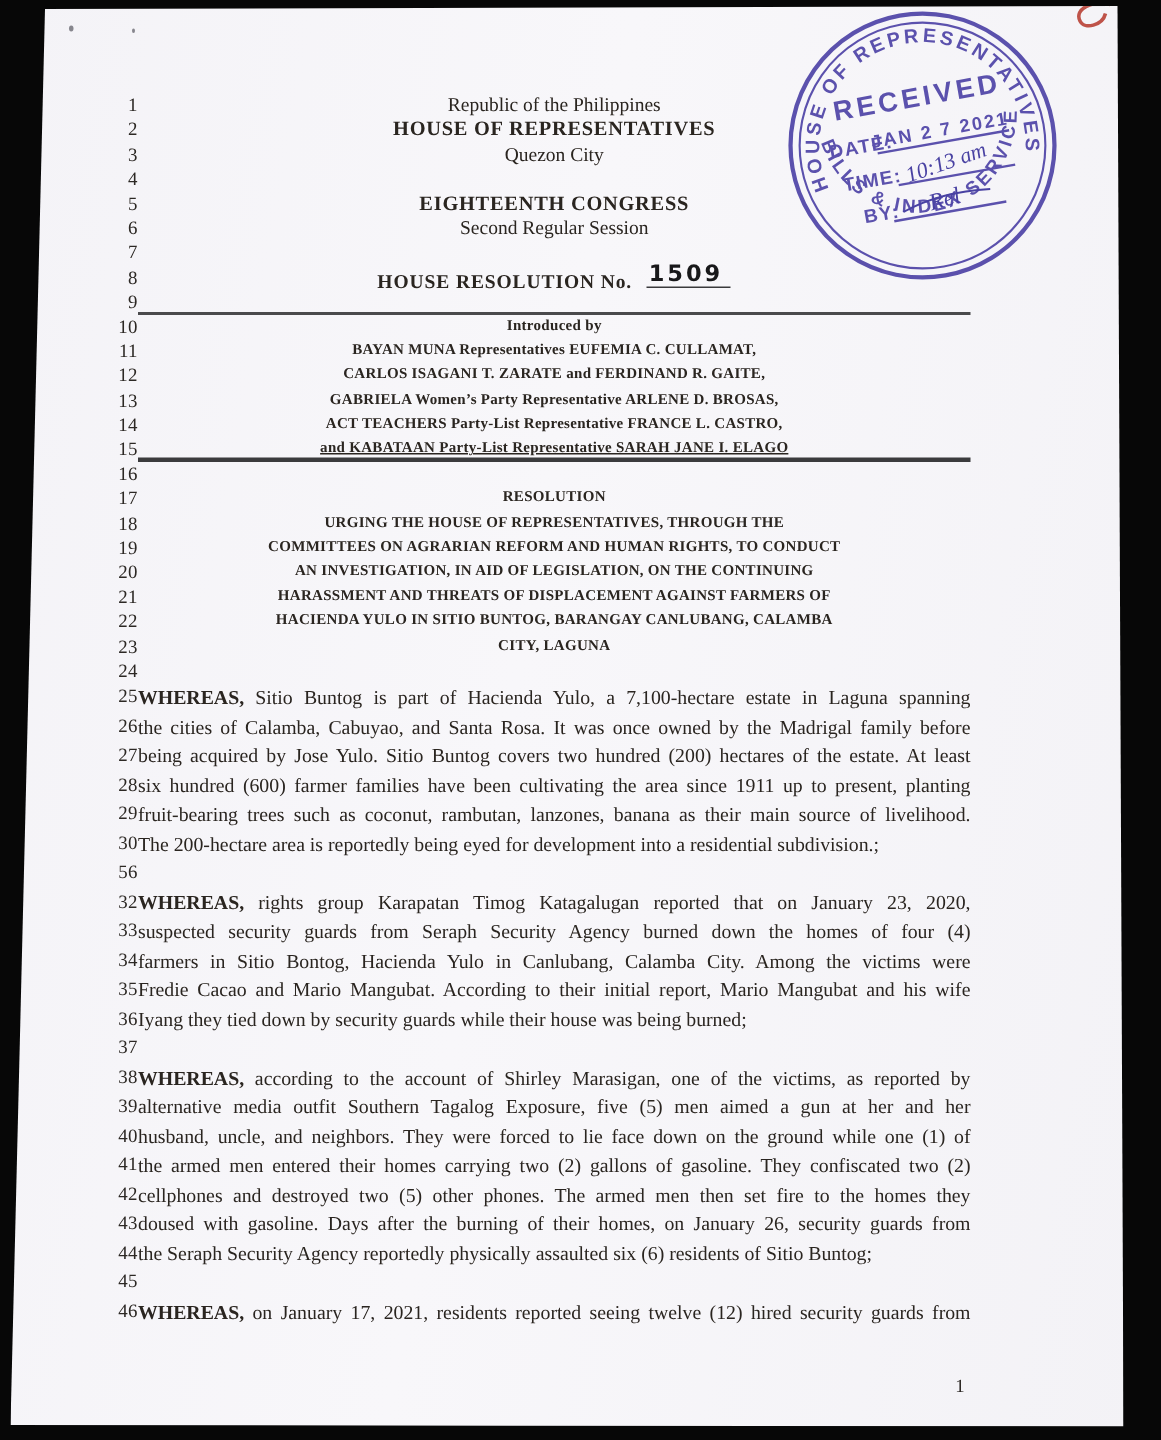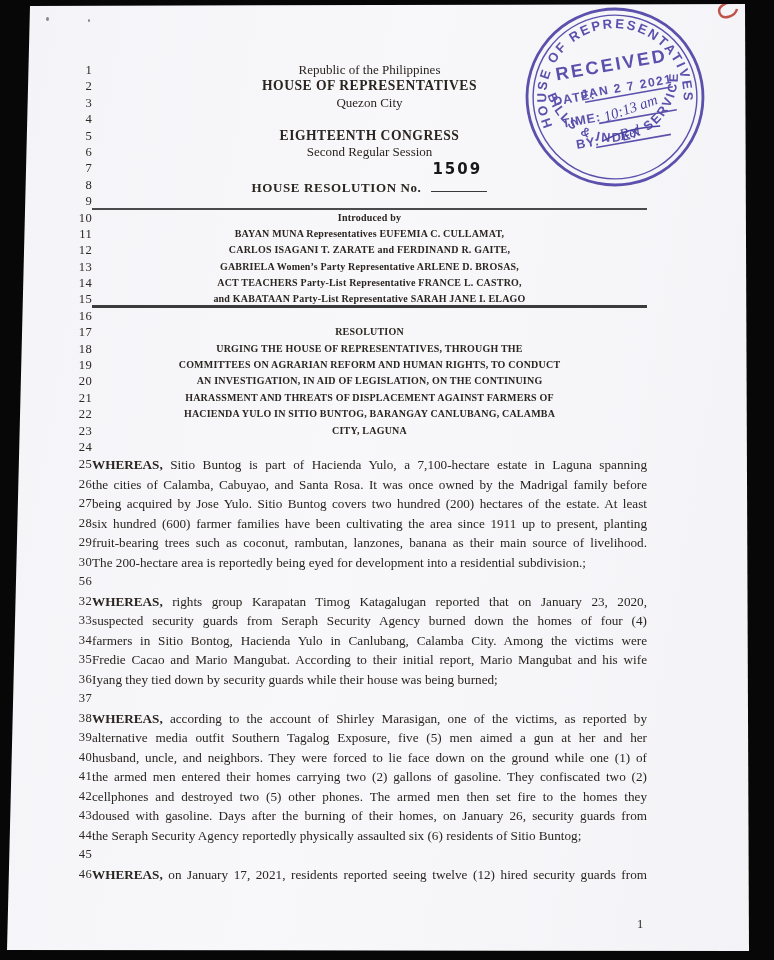--- a/index.html
+++ b/index.html
@@ -26,29 +26,29 @@
   .line-content {
     flex:none; display:block; width:555px; margin-left:0;
     color:#2a2520; position:relative;
   }
   .c  { text-align:center; }
   .cb { text-align:center; font-weight:bold; font-size:10px; letter-spacing:0.2px; }
   .cb-lg { text-align:center; font-weight:bold; font-size:13.6px; letter-spacing:0.5px; }
   .j  { text-align:justify; text-align-last:justify; }
   .l  { text-align:left; }
   .rule-below  .line-content { border-bottom:2px solid #4a4a4c; }
-  .rule2-below .line-content { border-bottom:3px solid #3b3b3d; }
+  .rule2-below .line-content { border-bottom:3px solid #3b3b3d;text-decoration:underline; }
   .resno { display:flex; justify-content:center; align-items:baseline; font-weight:bold; }
   .res-label { font-size:13px; letter-spacing:0.6px; }
   .res-rule {
     width:56px; height:14px; margin-left:10px;
     border-bottom:1.8px solid #3a3a3c; position:relative;
   }
   .res-num {
-    position:absolute; left:1px; bottom:13px;
+    position:absolute; left:1px; bottom:0;
     font-family:"DejaVu Sans", sans-serif; font-weight:bold;
     font-size:15px; letter-spacing:2px; color:#18181a;
   }
   .stamp-wrap {
     position:absolute; left:524px; top:6px; width:182px; height:182px;
     transform:rotate(-10deg); transform-origin:50% 50%;
     opacity:0.92;
   }
   .stamp-wrap svg { overflow:visible; }
   .stamp-sans { font-family:"Liberation Sans", sans-serif; }

